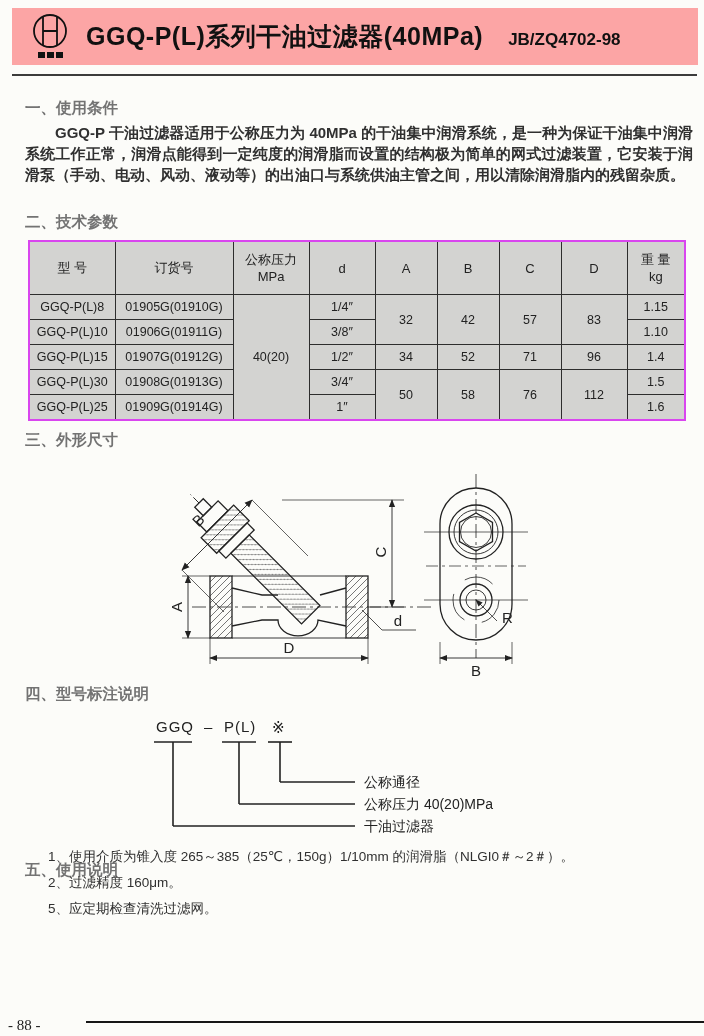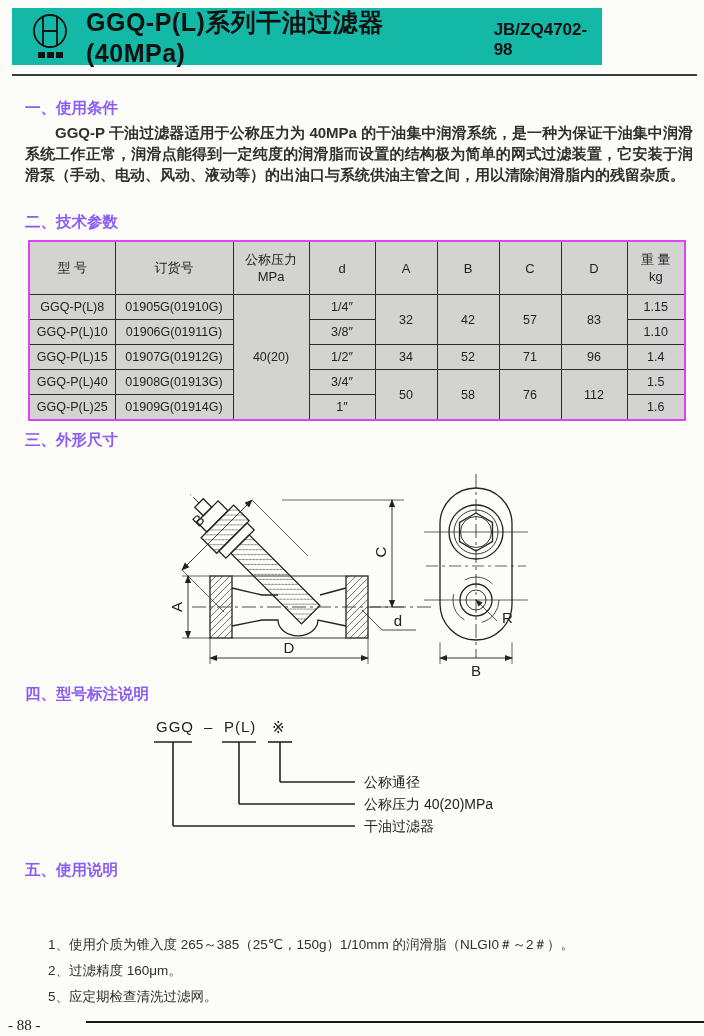--- a/index.html
+++ b/index.html
@@ -4,29 +4,29 @@
 <style>
   html,body{margin:0;padding:0;background:#888;}
   .page{
     position:relative;width:704px;height:1036px;margin:0 auto;
     background:#fcfcf9;color:#2b2b2b;
     font-family:"Liberation Sans","DejaVu Sans",sans-serif;
     overflow:hidden;
   }
   
   .header-bar{
-    position:absolute;left:12px;top:8px;width:590px;height:57px;
-    background:#14b8a6;display:flex;align-items:center;
+    position:absolute;left:12px;top:8px;width:686px;height:57px;
+    background:#fca5a5;display:flex;align-items:center;
   }
   .logo{margin-left:16px;flex:0 0 auto;}
   .title-main{font-size:25px;font-weight:bold;color:#111;margin-left:14px;letter-spacing:.5px;}
   .title-standard{font-size:17px;font-weight:bold;color:#111;margin-left:25px;padding-top:6px;}
   .top-rule{position:absolute;left:12px;top:74px;width:685px;height:2px;background:#3c3c3c;}
   
-  .sec-title{position:absolute;left:25px;font-size:15.5px;font-weight:bold;color:#8b5cf6;}
+  .sec-title{position:absolute;left:25px;font-size:15.5px;font-weight:bold;color:#737373;}
   .para{
     position:absolute;left:25px;top:122px;width:668px;
     font-size:15px;line-height:21px;text-indent:2em;text-align:justify;color:#303030;font-weight:bold;
   }
   
   table.specs{
     position:absolute;left:28px;top:240px;width:656px;
     border-collapse:collapse;table-layout:fixed;
     font-size:12.5px;color:#222;
   }
@@ -38,21 +38,21 @@
   table.specs{border:2px solid #d946ef;}
   .th2{line-height:17px;}
   
   .drawing{position:absolute;left:130px;top:452px;}
   .model-diagram{position:absolute;left:140px;top:700px;}
   svg text{fill:#222;}
   .dimtxt{font-size:15px;font-family:"Liberation Sans","DejaVu Sans",sans-serif;}
   .codetxt{font-size:15px;letter-spacing:1px;}
   .lbltxt{font-size:14px;}
   
-  .notes{position:absolute;left:48px;top:932px;width:645px;font-size:13.5px;color:#303030;}
+  .notes{position:absolute;left:48px;top:844px;width:645px;font-size:13.5px;color:#303030;}
   .notes div{line-height:26px;}
   
   .footer-num{position:absolute;left:8px;top:1017px;font-size:15px;color:#222;font-family:"Liberation Serif","DejaVu Serif",serif;}
   .footer-rule{position:absolute;left:86px;top:1021px;width:618px;height:2px;background:#161616;}
 </style>
 </head>
 <body>
 
 <div class="page">
 
@@ -127,21 +127,21 @@
         <td>GGQ-P(L)15</td>
         <td>01907G(01912G)</td>
         <td>1/2″</td>
         <td>34</td>
         <td>52</td>
         <td>71</td>
         <td>96</td>
         <td>1.4</td>
       </tr>
       <tr>
-        <td>GGQ-P(L)40</td>
+        <td>GGQ-P(L)30</td>
         <td>01908G(01913G)</td>
         <td>3/4″</td>
         <td rowspan="2">50</td>
         <td rowspan="2">58</td>
         <td rowspan="2">76</td>
         <td rowspan="2">112</td>
         <td>1.5</td>
       </tr>
       <tr>
         <td>GGQ-P(L)25</td>

